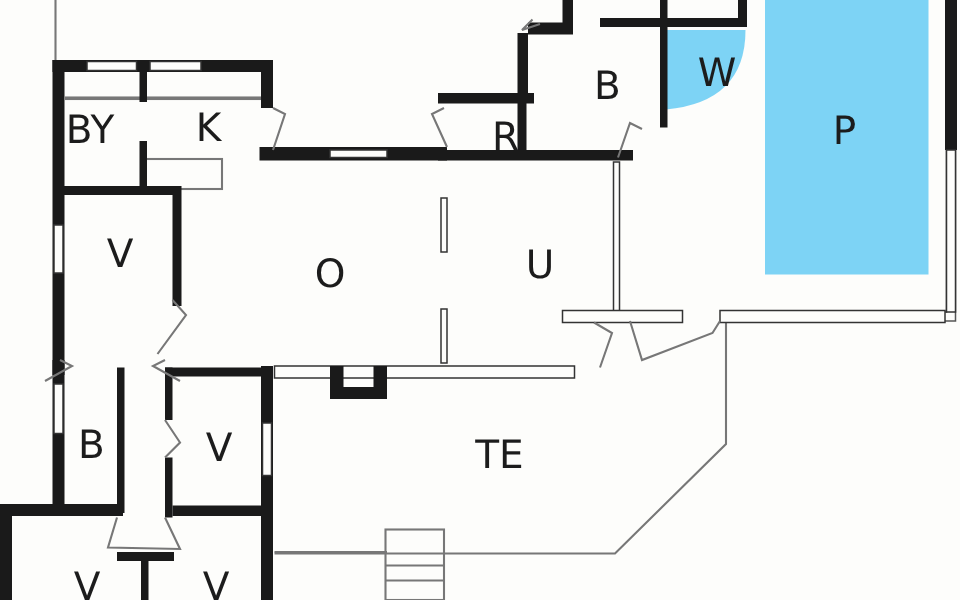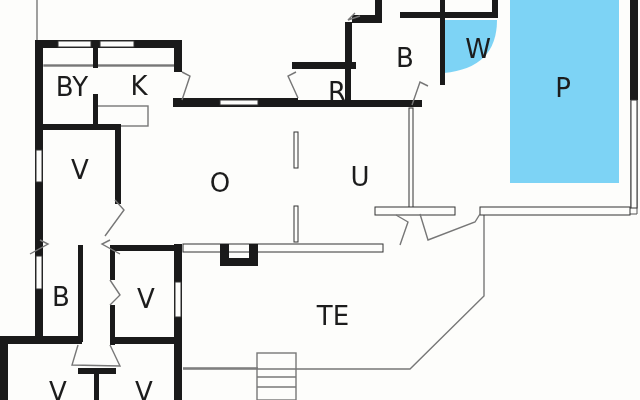--- a/index.html
+++ b/index.html
@@ -94,26 +94,26 @@
     <polyline points="400,245 408,222 396,215"></polyline>
     <polyline points="420,214 428,240 475,222 480,214"></polyline>
     <polyline points="40,240 48,244 30,254"></polyline>
     <polyline points="110,240 102,244 120,254"></polyline>
     <polyline points="110,280 120,295 110,305"></polyline>
     <polyline points="78,345 72,365 120,366 110,345"></polyline>
     <polyline points="115,200 124,210 105,236"></polyline>
   </g>
 </svg>
 
-<div class="lbl" style="left:72px;top:87px">BY</div>
+<div class="lbl" style="left:60px;top:87px">BY</div>
 <div class="lbl" style="left:139px;top:86px">K</div>
 <div class="lbl" style="left:405px;top:58px">B</div>
 <div class="lbl" style="left:478px;top:49px">W</div>
 <div class="lbl" style="left:563px;top:88px">P</div>
 <div class="lbl" style="left:337px;top:92px">R</div>
 <div class="lbl" style="left:80px;top:170px">V</div>
 <div class="lbl" style="left:220px;top:183px">O</div>
 <div class="lbl" style="left:360px;top:177px">U</div>
 <div class="lbl" style="left:61px;top:297px">B</div>
 <div class="lbl" style="left:146px;top:299px">V</div>
-<div class="lbl" style="left:333px;top:316px">TE</div>
+<div class="lbl" style="left:333px;top:304px">TE</div>
 <div class="lbl" style="left:58px;top:392px">V</div>
 <div class="lbl" style="left:144px;top:392px">V</div>
 
 </body></html>

